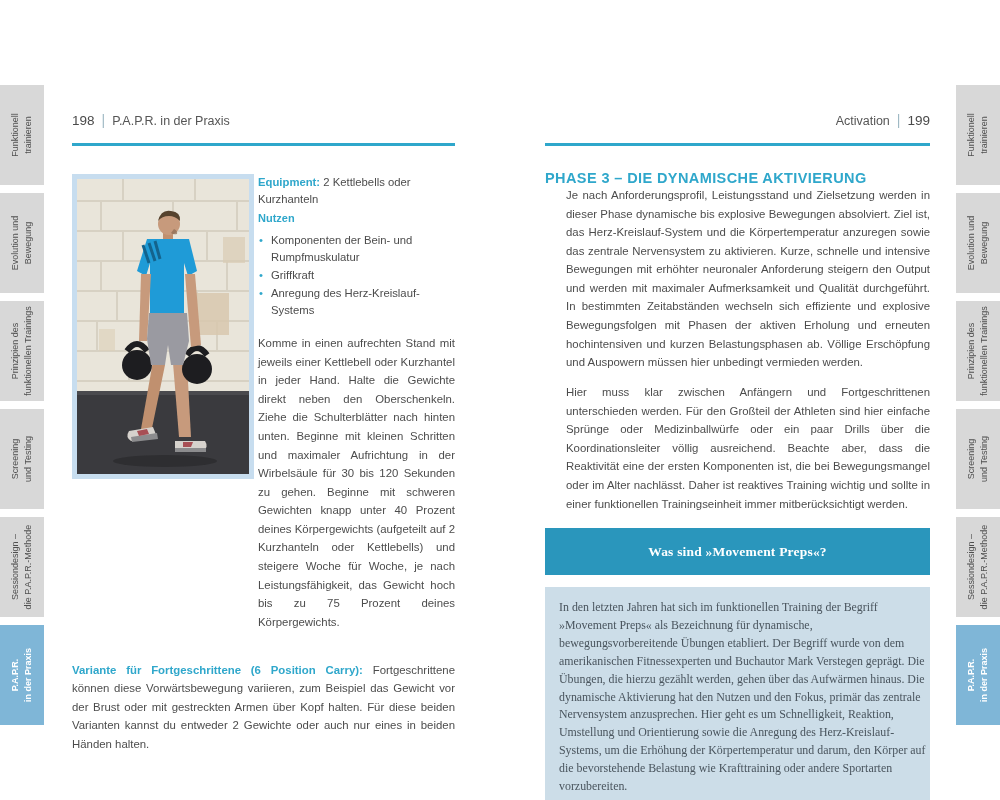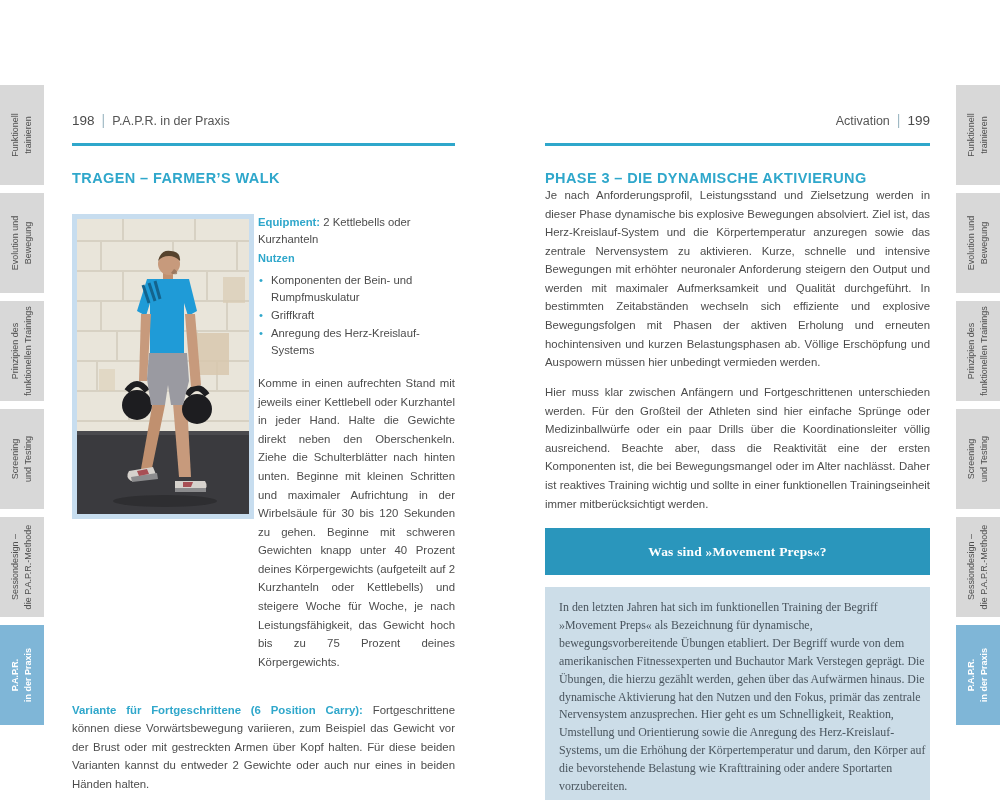--- a/index.html
+++ b/index.html
@@ -47,21 +47,21 @@
   .lead{font-size:11.3px;line-height:1.5;}
   .blue-label{color:#2fa7cb;font-weight:bold;}
   .nutzen-head{margin-top:2px;font-size:11px;}
   ul.benefits{margin:6px 0 0 0;padding:0;list-style:none;font-size:11.3px;line-height:1.5;}
   ul.benefits li{position:relative;padding-left:13px;margin-bottom:1px;}
   ul.benefits li::before{content:"•";position:absolute;left:1px;color:#2fa7cb;}
   .body-copy{font-size:11.4px;line-height:1.63;text-align:justify;color:#4c4c4c;}
   .right-col .body-copy{margin-top:15px;}
   .variant{margin-top:18px;}
   
-  .page-right .body-copy{margin-top:0;}
+  .page-right .body-copy{margin-top:0;margin-left:21px;}
   .p1{margin-top:26px;}
   .p2{margin-top:12px;}
   .info-box{margin-top:15px;}
   .info-box-head{
     background:#2a96bc;color:#ffffff;height:47px;display:flex;align-items:center;
     justify-content:center;font-family:"Liberation Serif", serif;font-weight:bold;
     font-size:13.5px;letter-spacing:.2px;
   }
   .info-box-body{
     margin-top:12px;background:#ccdde8;padding:12px 4px 14px 14px;
@@ -151,21 +151,20 @@
 </div>
 
 <div class="page page-left">
   <div class="pg-header">
     <span class="pg-num">198</span>
     <span class="pg-sep">|</span>
     <span>P.A.P.R. in der Praxis</span>
   </div>
   <div class="rule"></div>
 
-  <h1 class="section">TRAGEN – FARMER’S WALK</h1>
 
   <div class="cols">
 
     <div class="photo-frame">
       <svg width="172" height="295" viewBox="0 0 172 295" role="img">
 
         <rect x="0" y="0" width="172" height="212" fill="#e9e5da"></rect>
         <g stroke="#d7d1c3" stroke-width="2">
           <line x1="0" y1="22" x2="172" y2="22"></line>
             <line x1="0" y1="52" x2="172" y2="52"></line>

